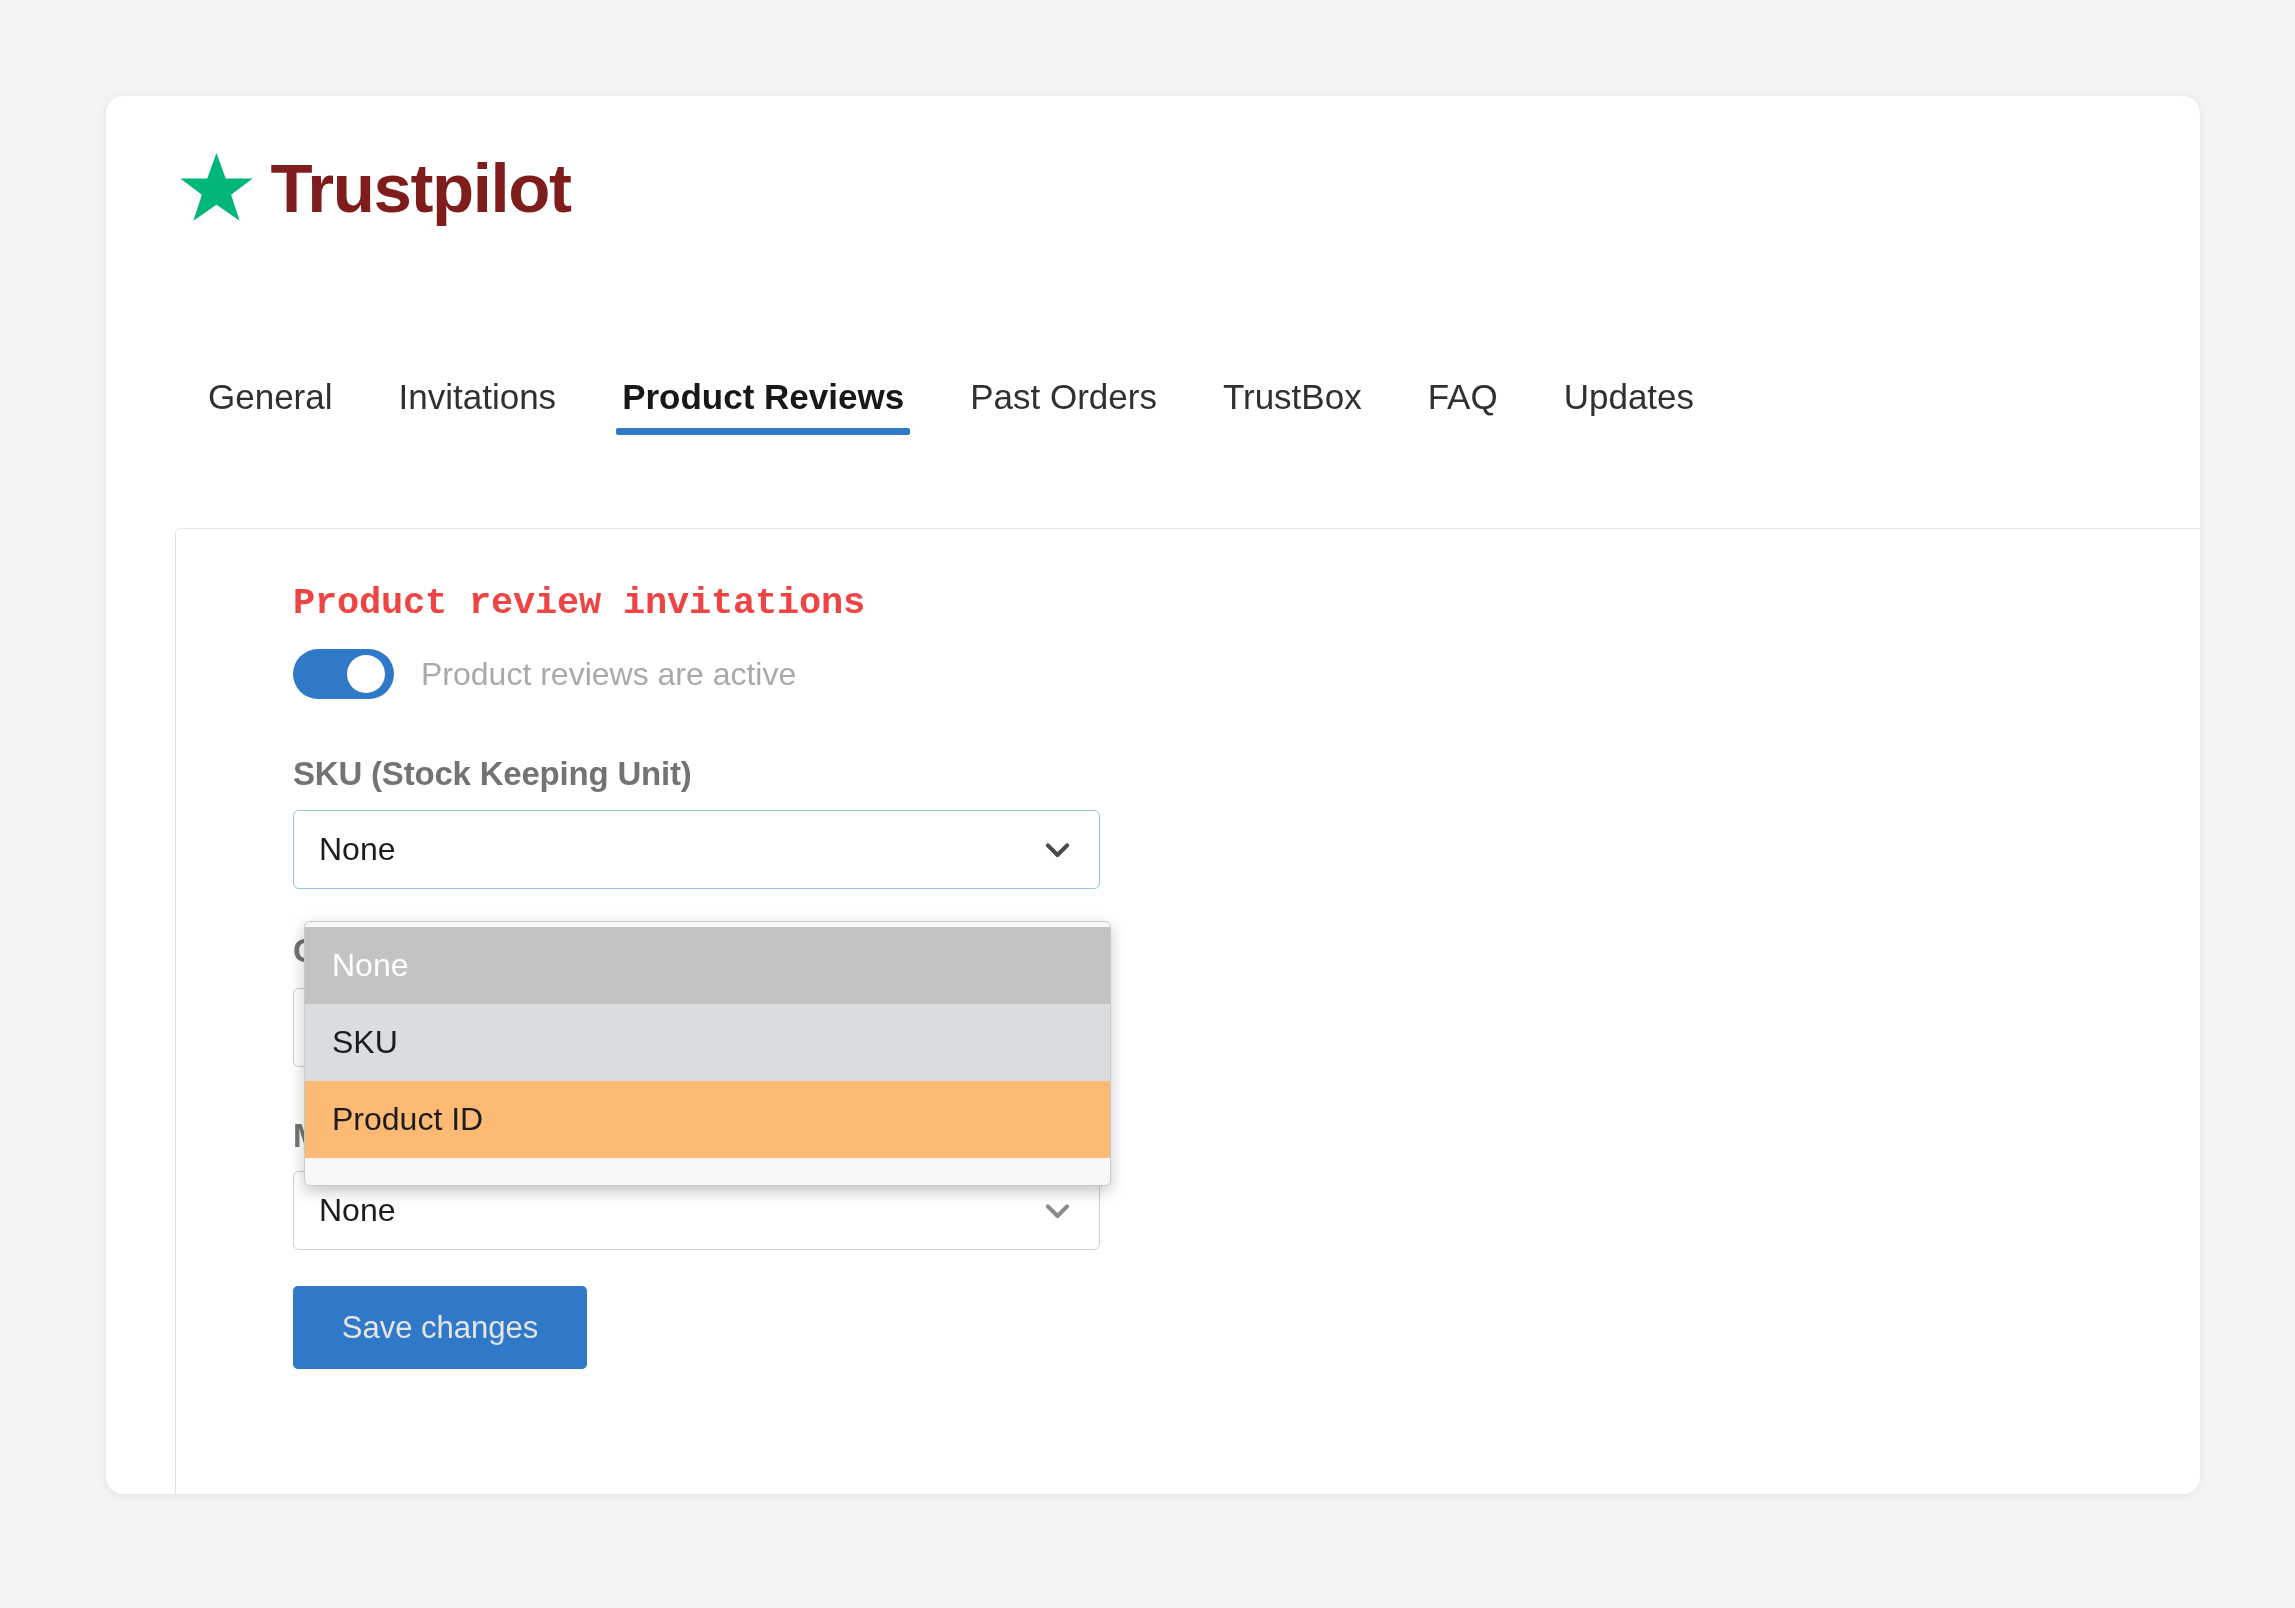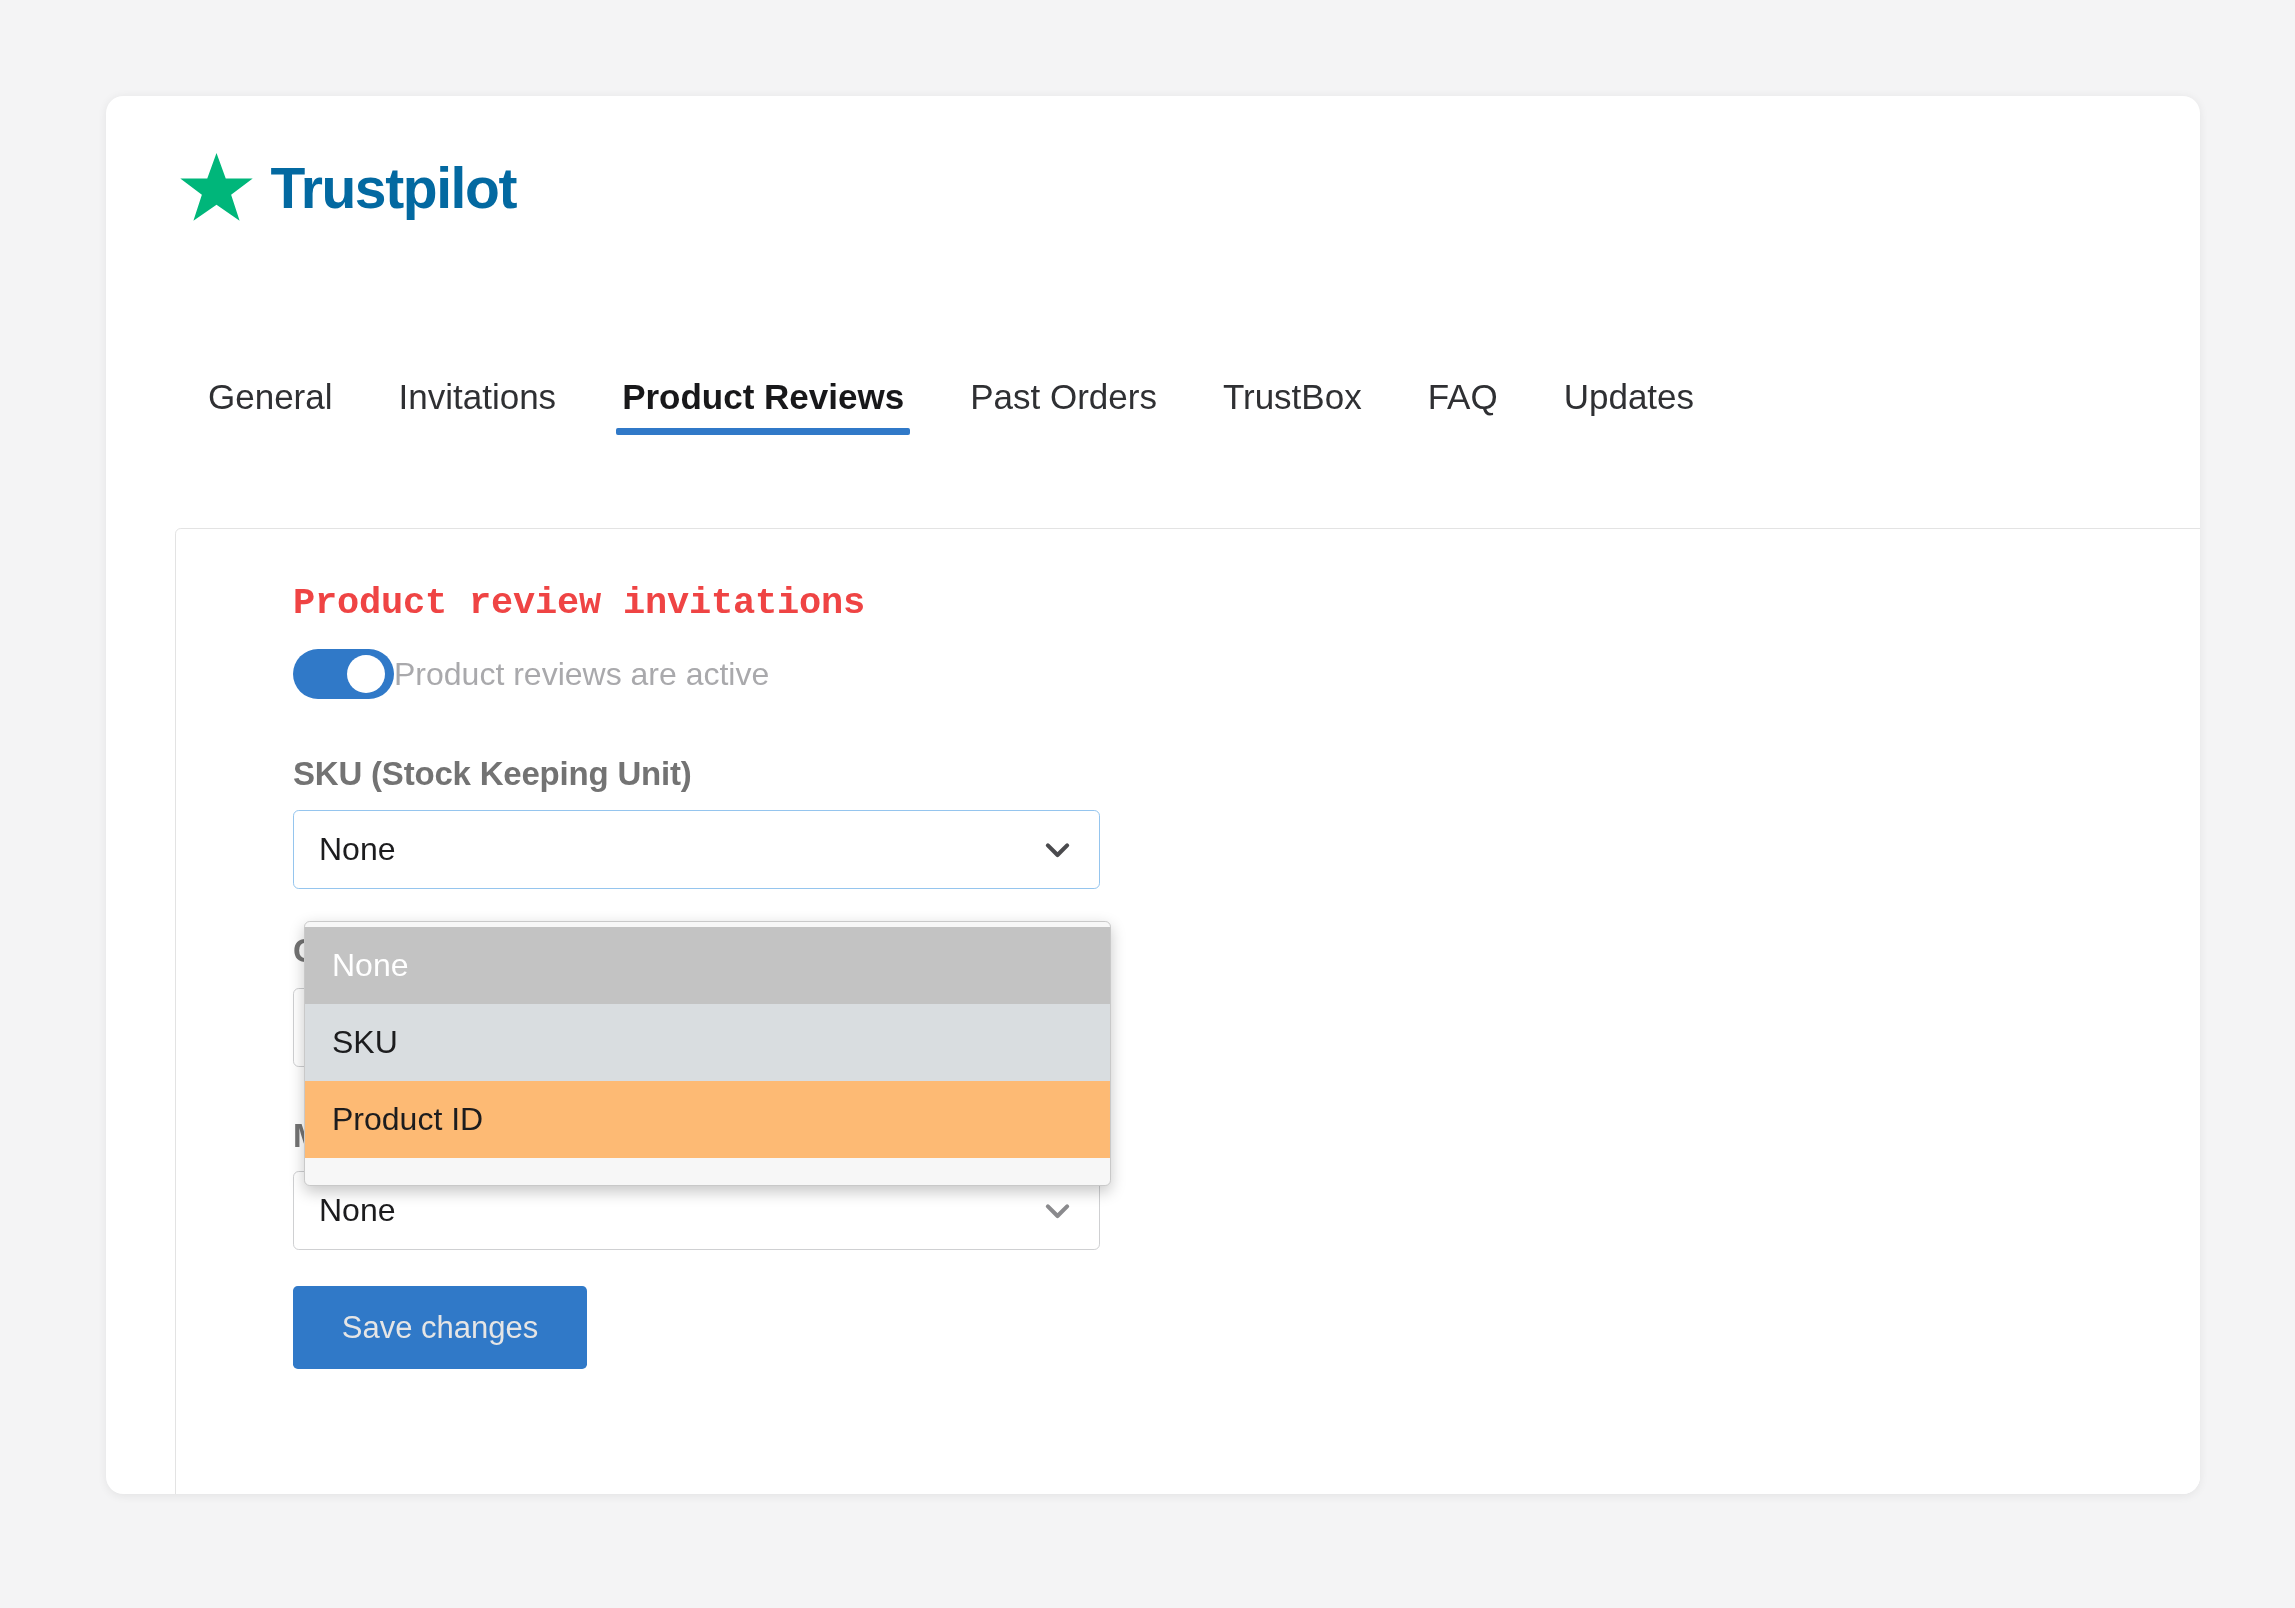--- a/index.html
+++ b/index.html
@@ -39,24 +39,24 @@
   .logo-row {
     position: absolute;
     left: 72px;
     top: 54px;
     display: flex;
     align-items: center;
     gap: 15.4px;
   }
   .logo-star { width: 77px; height: 77px; display: block; }
   .logo-word {
-    font-size: 57px;
+    font-size: 69px;
     font-weight: 700;
     letter-spacing: -1.4px;
-    color: #0369a1;
+    color: #7f1d1d;
     line-height: 1;
   }
 
   
   .tabbar {
     position: absolute;
     left: 69px;
     top: 283px;
     display: flex;
     align-items: flex-end;
@@ -108,20 +108,21 @@
     font-family: Liberation Mono, monospace;
   }
 
   
   .toggle-row {
     position: absolute;
     left: 117px;
     top: 120px;
     display: flex;
     align-items: center;
+    gap: 27px;
   }
   .toggle {
     width: 101px;
     height: 50px;
     border-radius: 25px;
     background: #3079c8;
     position: relative;
     flex: none;
     cursor: pointer;
   }

